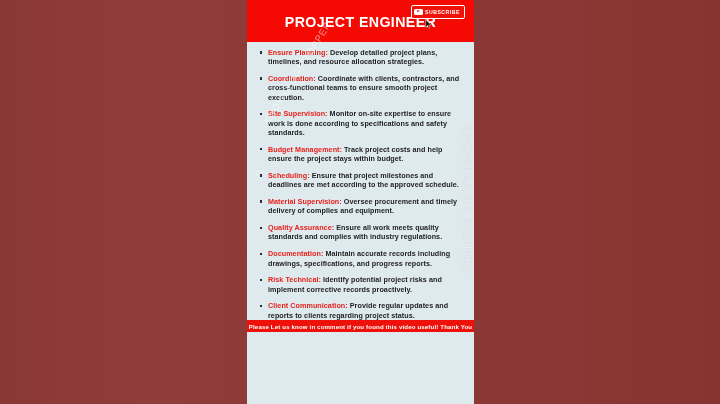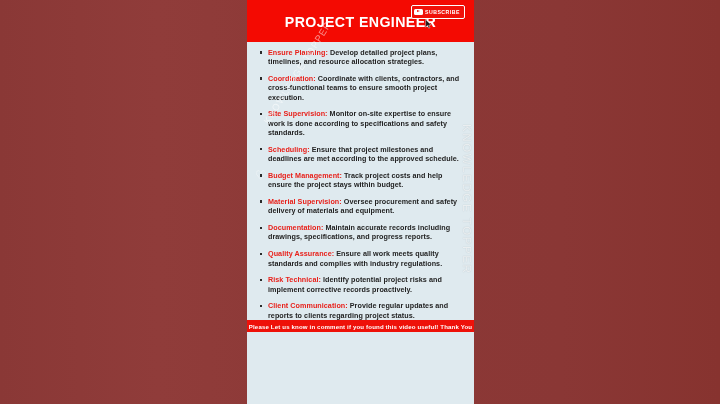--- a/index.html
+++ b/index.html
@@ -212,25 +212,25 @@
 
   <div id="header">
     <div class="title-line">PROJECT ENGINEER</div>
   </div>
 
   <div id="list-area">
     <ul class="resp-list">
         <li><span class="term">Ensure Planning:</span><span> Develop detailed project plans, timelines, and resource allocation strategies.</span></li>
         <li><span class="term">Coordination:</span><span> Coordinate with clients, contractors, and cross-functional teams to ensure smooth project execution.</span></li>
         <li><span class="term">Site Supervision:</span><span> Monitor on-site expertise to ensure work is done according to specifications and safety standards.</span></li>
+        <li><span class="term">Budget Management:</span><span> Track project costs and help ensure the project stays within budget.</span></li>
         <li><span class="term">Scheduling:</span><span> Ensure that project milestones and deadlines are met according to the approved schedule.</span></li>
-        <li><span class="term">Budget Management:</span><span> Track project costs and help ensure the project stays within budget.</span></li>
-        <li><span class="term">Material Supervision:</span><span> Oversee procurement and safety delivery of materials and equipment.</span></li>
+        <li><span class="term">Material Supervision:</span><span> Oversee procurement and timely delivery of complies and equipment.</span></li>
+        <li><span class="term">Quality Assurance:</span><span> Ensure all work meets quality standards and complies with industry regulations.</span></li>
         <li><span class="term">Documentation:</span><span> Maintain accurate records including drawings, specifications, and progress reports.</span></li>
-        <li><span class="term">Quality Assurance:</span><span> Ensure all work meets quality standards and complies with industry regulations.</span></li>
         <li><span class="term">Risk Technical:</span><span> Identify potential project risks and implement corrective records proactively.</span></li>
         <li><span class="term">Client Communication:</span><span> Provide regular updates and reports to clients regarding project status.</span></li>
         <li><span class="term">Project Handover:</span><span> Ensure successful handover of the project after final inspections and approvals.</span></li>
       </ul>
   </div>
 
   <div id="subscribe-button">
     <span class="yt-glyph"></span>
     <span class="sub-label">SUBSCRIBE</span>
   </div>

